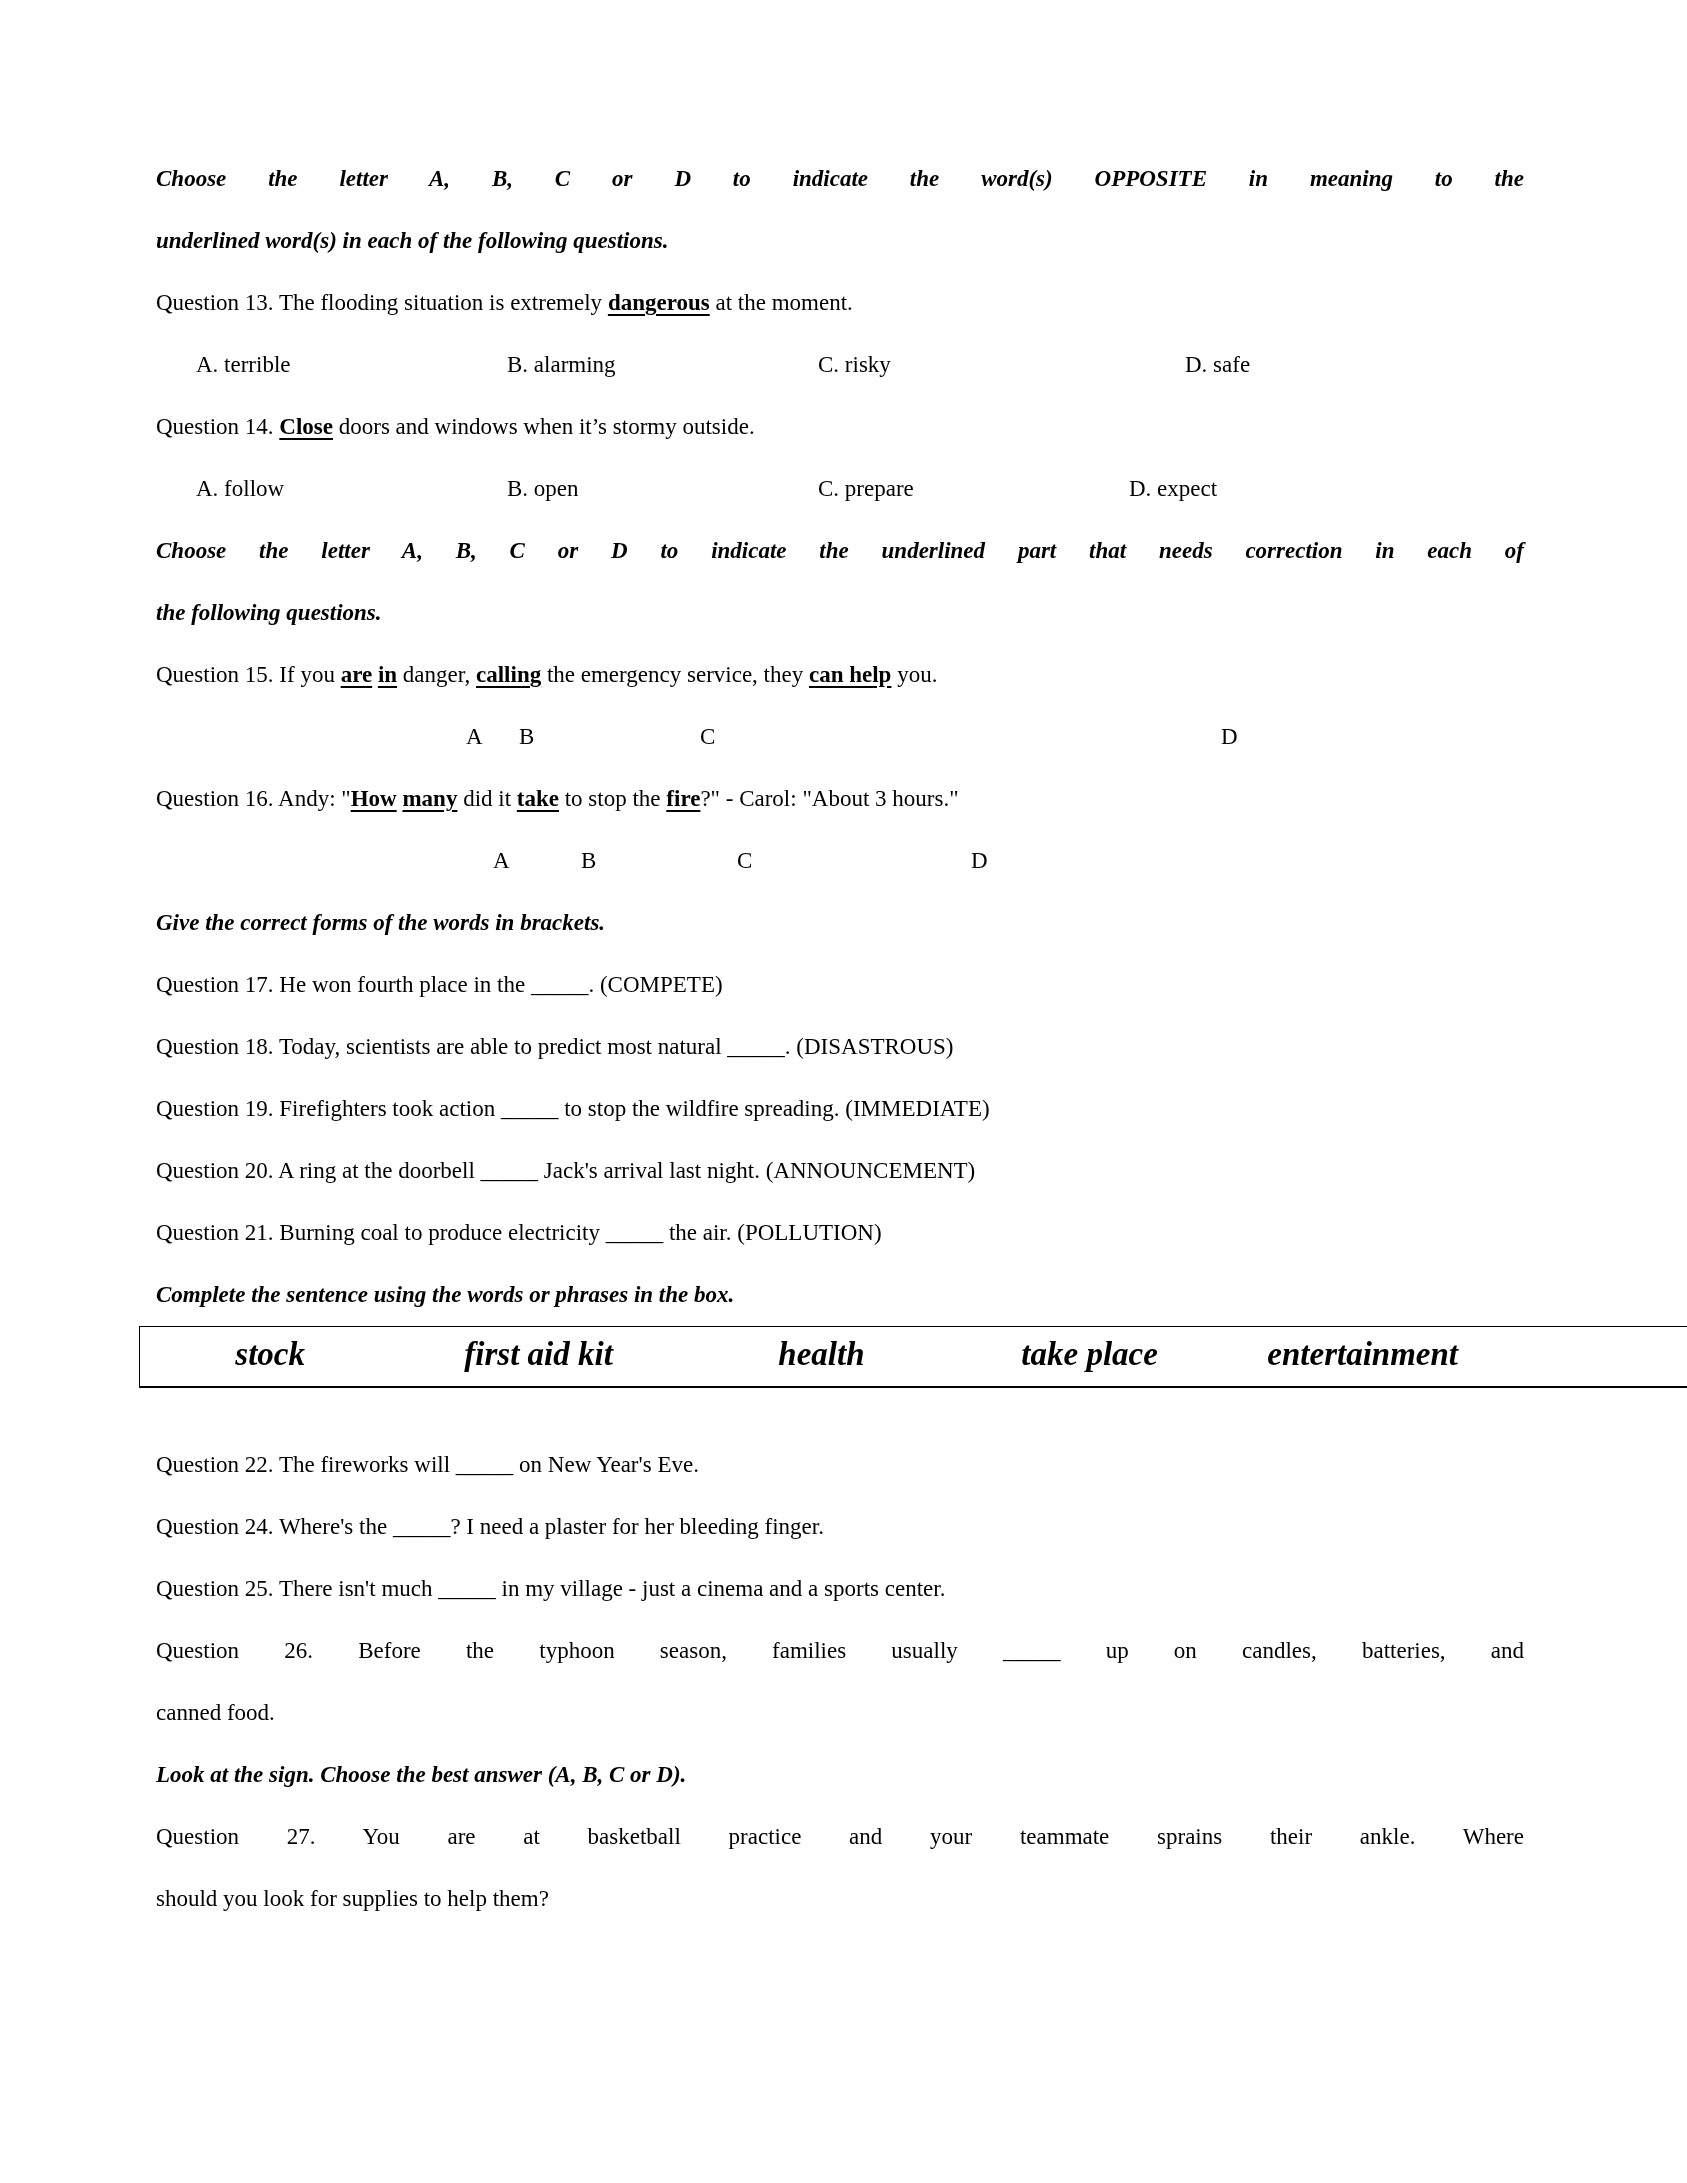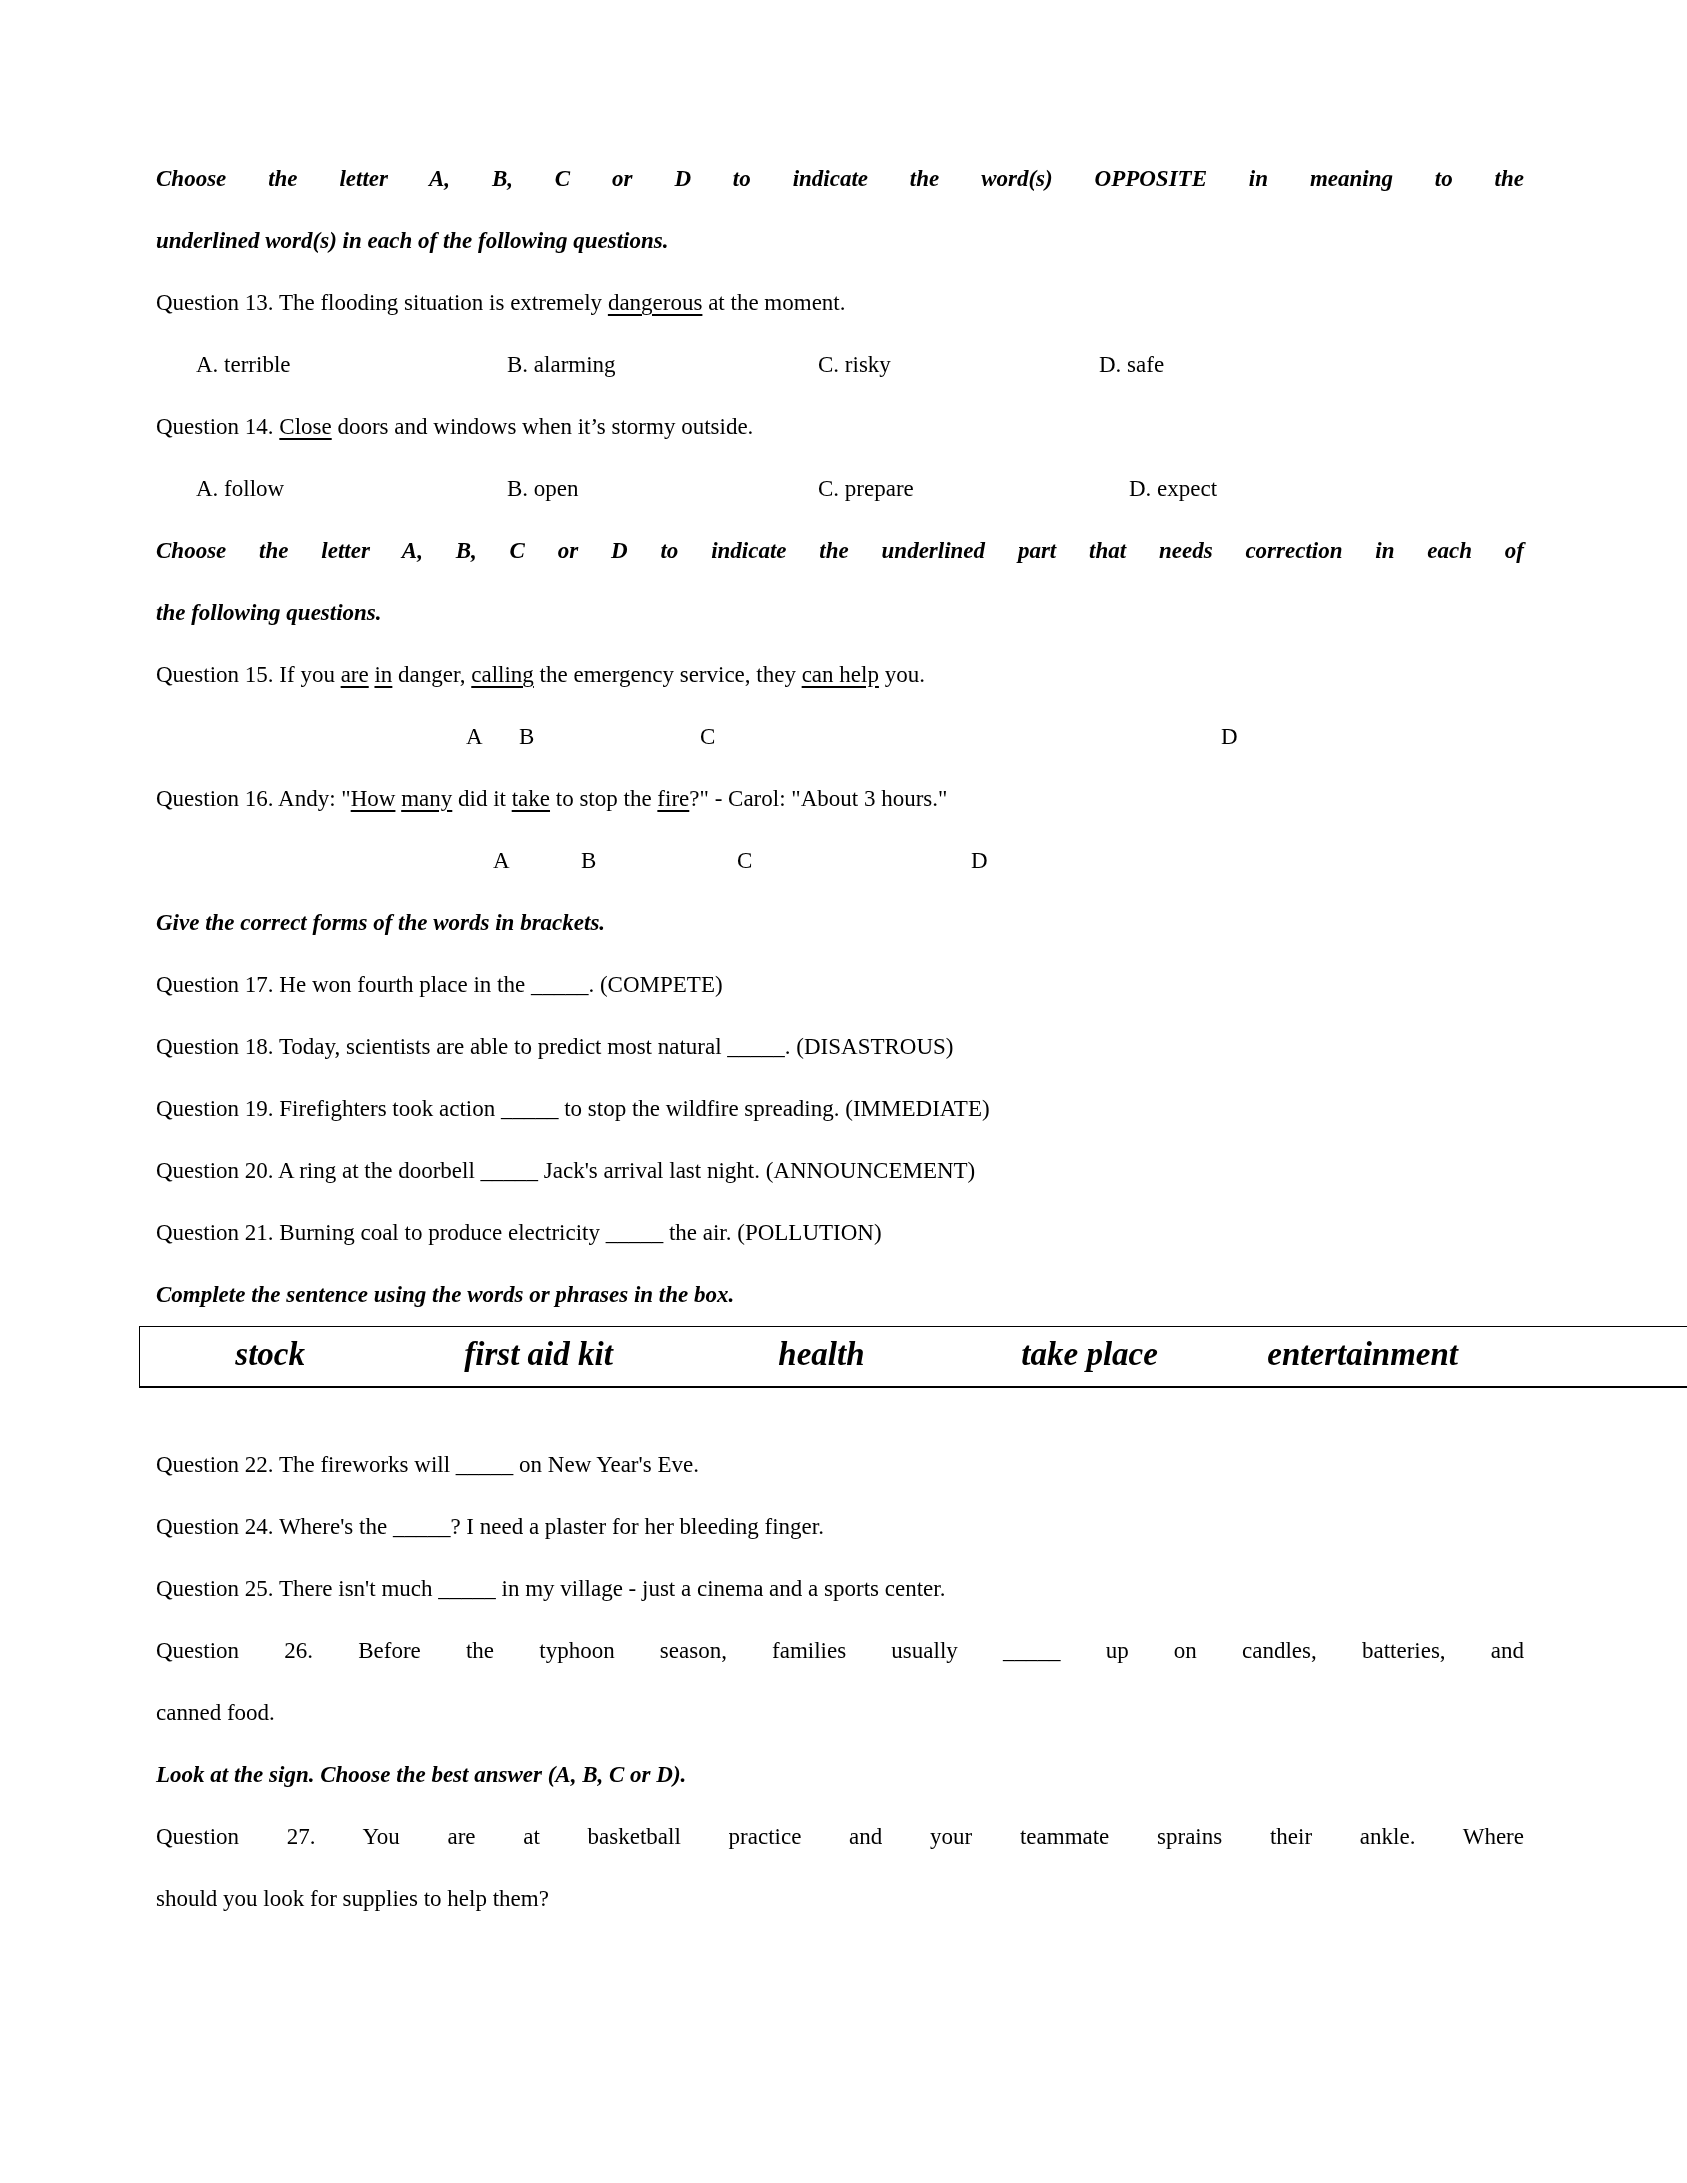--- a/index.html
+++ b/index.html
@@ -3,21 +3,21 @@
 <meta charset="utf-8">
 <style>
   html, body { margin: 0; padding: 0; background: #ffffff; }
   body { width: 1687px; height: 2183px; position: relative; overflow: hidden;
          font-family: "Liberation Serif", "DejaVu Serif", serif; color: #000; }
   .page { position: absolute; left: 156px; top: 148px; width: 1368px; }
   .line { font-size: 23px; line-height: 62px; height: 62px; white-space: nowrap; }
   .instr { font-weight: bold; font-style: italic; }
   .justify { text-align: justify; text-align-last: justify; white-space: normal; }
   .qlabel { font-weight: normal; }
-  .u { font-weight: normal; text-decoration: underline; text-decoration-thickness: 2.4px; text-underline-offset: 4px; }
+  .u { font-weight: bold; text-decoration: underline; text-decoration-thickness: 2.4px; text-underline-offset: 4px; }
   .options { position: relative; }
   .opt { position: absolute; top: 0; }
   .letters { position: relative; }
   .letters span { position: absolute; top: 0; }
   .box { position: relative; margin-left: -16.7px; width: 1652px; height: 62px; border: 1.6px solid #000;
          border-bottom-width: 2.4px; box-sizing: border-box; margin-top: 0; margin-bottom: 46px; }
   .box span { position: absolute; top: 0; line-height: 54px; font-size: 33px; font-weight: bold; font-style: italic; }
 </style>
 </head>
 <body>
@@ -27,21 +27,21 @@
   <div class="line instr justify">Choose the letter A, B, C or D to indicate the word(s) OPPOSITE in meaning to the</div>
   <div class="line instr">underlined word(s) in each of the following questions.</div>
 
   <div class="line">
     <span class="qlabel">Question 13.</span><span> The flooding situation is extremely </span><span class="u">dangerous</span><span> at the moment.</span>
   </div>
   <div class="line options">
     <span class="opt" style="left:40px">A. terrible</span>
     <span class="opt" style="left:351px">B. alarming</span>
     <span class="opt" style="left:662px">C. risky</span>
-    <span class="opt" style="left:943px">D. safe</span>
+    <span class="opt" style="left:1029px">D. safe</span>
   </div>
 
   <div class="line">
     <span class="qlabel">Question 14.</span><span> </span><span class="u">Close</span><span> doors and windows when it’s stormy outside.</span>
   </div>
   <div class="line options">
     <span class="opt" style="left:40px">A. follow</span>
     <span class="opt" style="left:351px">B. open</span>
     <span class="opt" style="left:662px">C. prepare</span>
     <span class="opt" style="left:973px">D. expect</span>

